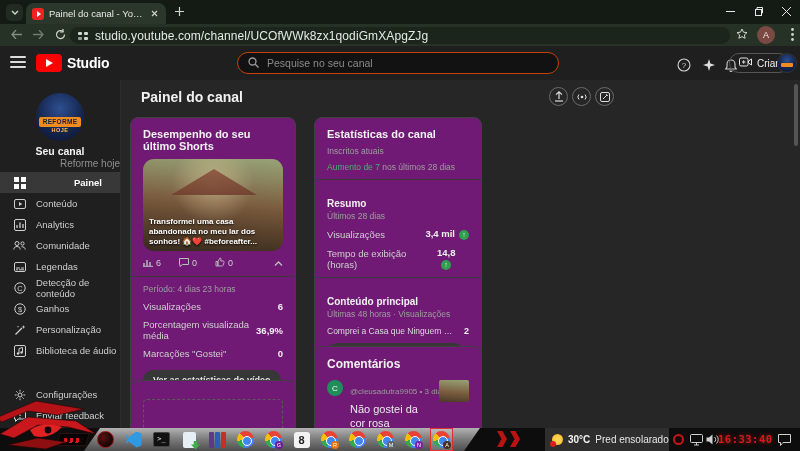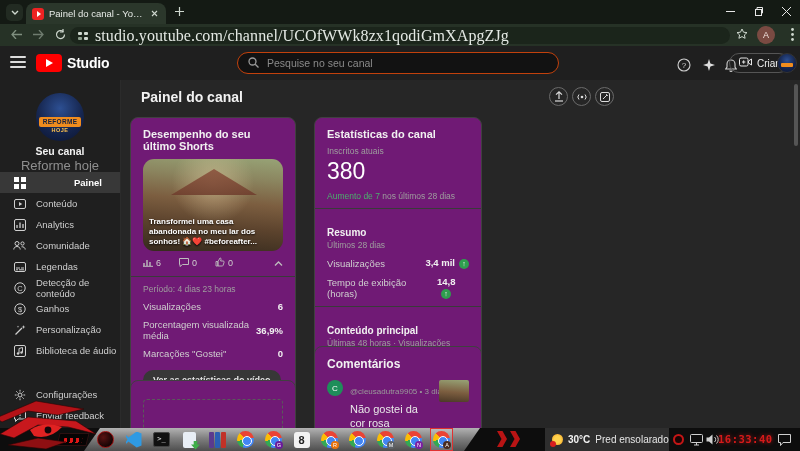--- a/index.html
+++ b/index.html
@@ -14,21 +14,21 @@
   .favicon { width:12px; height:12px; border-radius:3px; background:#e22; position:relative; flex:0 0 auto; }
   .favicon::after { content:""; position:absolute; left:4.5px; top:3px; border-left:4px solid #fff; border-top:3px solid transparent; border-bottom:3px solid transparent; }
   .tabtitle { color:#e7ebe7; font-size:9.5px; white-space:nowrap; overflow:hidden; text-overflow:ellipsis; flex:1; }
   .tabclose { color:#cfd8cf; font-size:9px; width:12px; text-align:center; flex:0 0 auto; }
   .newtab { position:absolute; left:172px; top:5px; width:14px; height:14px; color:#cfd8cf; font-size:12px; line-height:14px; text-align:center; }
   .wctl { position:absolute; top:0; width:28px; height:23px; display:flex; align-items:center; justify-content:center; }
   .wctl svg { display:block; }
   .toolbar { position:absolute; left:0; top:24px; width:800px; height:22px; background:#263226; }
   .navbtn { position:absolute; top:25px; width:18px; height:18px; display:flex; align-items:center; justify-content:center; font-size:12px; }
   .urlpill { position:absolute; left:70px; top:27px; width:660px; height:17px; border-radius:9px; background:#1b251b; display:flex; align-items:center; padding:0 8px; gap:7px; }
-  .urltext { color:#e4e9e4; font-size:16px; letter-spacing:.1px; white-space:nowrap; overflow:hidden;font-family:Liberation Serif, serif; }
+  .urltext { color:#e4e9e4; font-size:12px; letter-spacing:.1px; white-space:nowrap; overflow:hidden; }
   .chromeavatar { position:absolute; left:757px; top:26px; width:18px; height:18px; border-radius:50%; background:#7a4a42; color:#f3e2dd; font-size:9px; display:flex; align-items:center; justify-content:center; }
 
   
   .ythead { position:absolute; left:0; top:46px; width:800px; height:34px; background:#1f1f1f; }
   .hamburger { position:absolute; left:10px; top:56px; width:16px; height:12px; display:flex; flex-direction:column; justify-content:space-between; }
   .hamburger i { height:2px; background:#dcdcdc; border-radius:1px; }
   .ytlogo { position:absolute; left:36px; top:54px; width:26px; height:18px; background:#f00; border-radius:4px; }
   .ytlogo::after { content:""; position:absolute; left:10px; top:5px; border-left:7px solid #fff; border-top:4px solid transparent; border-bottom:4px solid transparent; }
   .brand { position:absolute; left:67px; top:55px; color:#fff; font-size:14px; font-weight:bold; letter-spacing:-.2px; }
   .search { position:absolute; left:237px; top:52px; width:322px; height:22px; border-radius:11px; background:#121212; border:1px solid #c2410c; display:flex; align-items:center; padding:0 10px; gap:8px; }
@@ -38,21 +38,21 @@
   .createbtn { position:absolute; left:729px; top:53px; height:20px; border:1px solid #555; border-radius:11px; display:flex; align-items:center; gap:5px; padding:0 9px; color:#efefef; font-size:10px; }
   .miniavatar { position:absolute; left:777px; top:53px; width:20px; height:20px; border-radius:50%; background:radial-gradient(circle at 50% 35%, #2d4f92 0%, #15254e 55%, #0a1330 100%); border:1px solid #333; }
   .miniavatar::after { content:""; position:absolute; left:3px; top:9px; width:12px; height:4px; background:#f08c1e; border-radius:1px; }
 
   
   .sidebar { position:absolute; left:0; top:80px; width:120px; height:348px; background:#1f1f1f; }
   .chavatar { position:absolute; left:36px; top:93px; width:48px; height:48px; border-radius:50%; background:radial-gradient(circle at 50% 32%, #2d4f92 0%, #16264f 55%, #0a1330 100%); overflow:hidden; }
   .chavatar .banner { position:absolute; left:3px; top:24px; width:42px; height:10px; background:#f08c1e; border-radius:2px; color:#132; font-weight:bold; font-size:6.5px; text-align:center; line-height:10px; letter-spacing:.3px; color:#15203f; }
   .chavatar .hoje { position:absolute; left:0; right:0; top:34px; text-align:center; color:#ffc04d; font-weight:bold; font-size:5.5px; letter-spacing:.5px; }
   .chname { position:absolute; left:0; top:145px; width:120px; text-align:center; color:#f1f1f1; font-size:10.5px; font-weight:bold; }
-  .chsub { position:absolute; left:0; top:158px; width:120px; text-align:center; color:#8f8f8f; font-size:13px; }
+  .chsub { position:absolute; left:0; top:158px; width:120px; text-align:right; color:#8f8f8f; font-size:10px; }
   .nav { position:absolute; left:0; top:172px; width:120px; }
   .navitem { height:21px; display:flex; align-items:center; gap:10px; padding-left:13px; color:#cfcfcf; font-size:9.5px; }
   .navitem.active { background:#383838; color:#fff; font-weight:bold;gap:48px; }
   .navitem .nico { width:13px; height:13px; flex:0 0 auto; display:flex; align-items:center; justify-content:center; }
   .nav2 { position:absolute; left:0; top:384px; width:120px; }
 
   
   .main { position:absolute; left:120px; top:80px; width:680px; height:348px; background:#262626; border-left:1px solid #2b2b2b; }
   .pagetitle { position:absolute; left:20px; top:9px; color:#f1f1f1; font-size:14px; font-weight:bold; }
   .circlebtn { position:absolute; top:7px; width:19px; height:19px; border:1px solid #6a6a6a; border-radius:50%; display:flex; align-items:center; justify-content:center; }
@@ -446,21 +446,20 @@
           <path d="M30 18l6-8 5 9-6 5z" fill="#e8453f"></path>
           <path d="M12 18l5-3 2 6z" fill="#fff"></path>
           <path d="M42 16l6-2-2 7z" fill="#f5f5f5"></path>
         </svg>
       </div>
     </div>
 
     <div class="card" style="left:193px; top:37px; width:168px;">
       <div class="cardtitle">Estatísticas do canal</div>
       <div class="muted" style="margin-top:6px">Inscritos atuais</div>
-      <div class="bignum">380</div>
       <div class="growth">
         <span class="up">Aumento de 7</span><span class="rest"> nos últimos 28 dias</span>
       </div>
       <div class="divider"></div>
       <div class="sectitle">Resumo</div>
       <div class="muted" style="margin-top:2px">Últimos 28 dias</div>
       <div class="krow">
         <span class="kl">Visualizações</span>
         <span class="kv"><span>3,4 mil</span><span class="trend">↑</span></span>
       </div>

